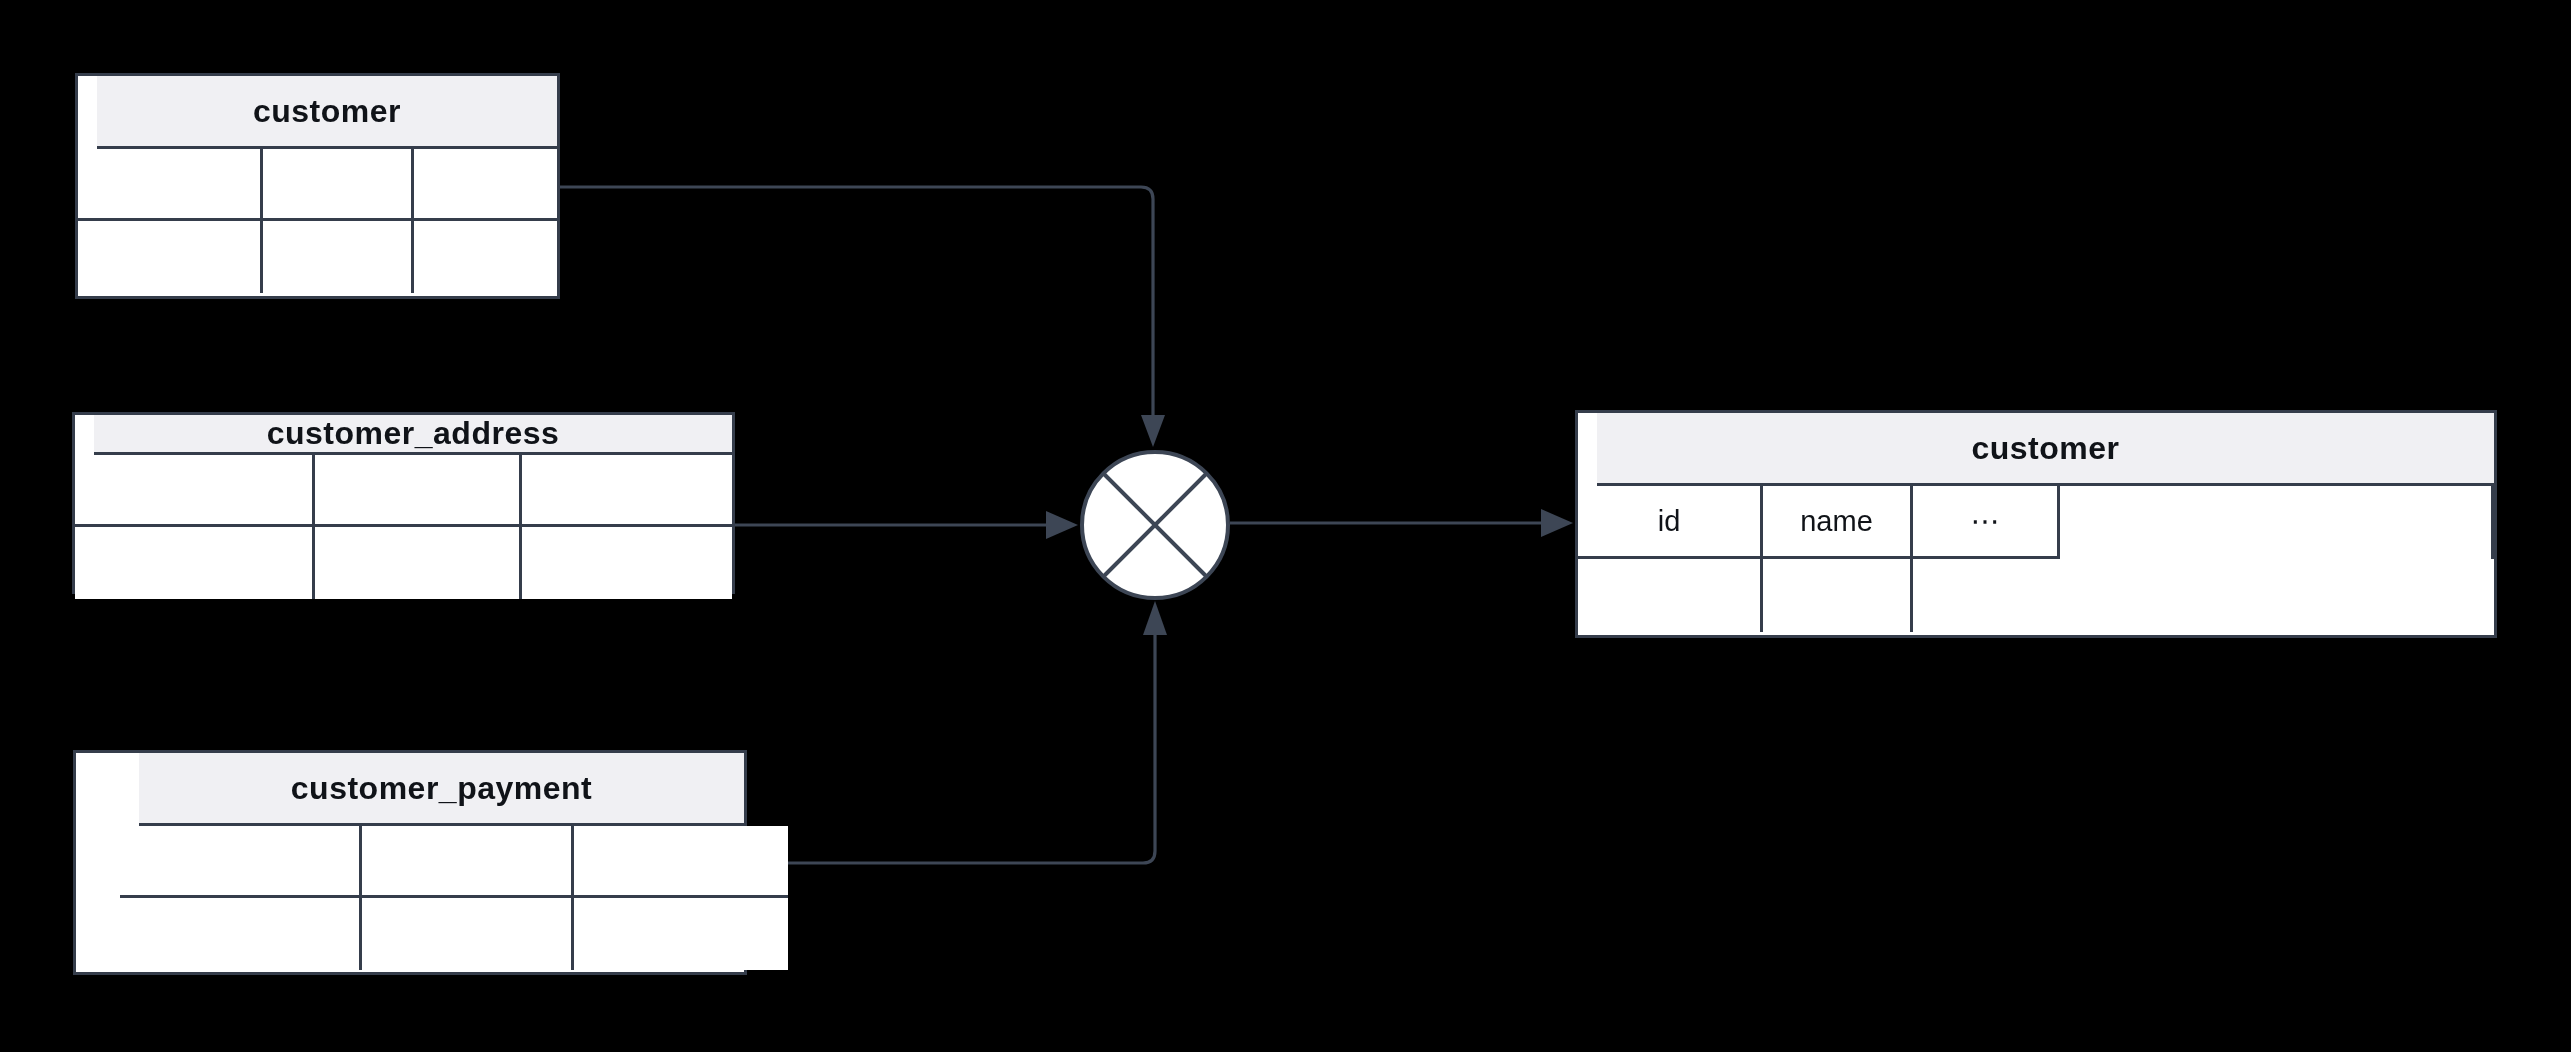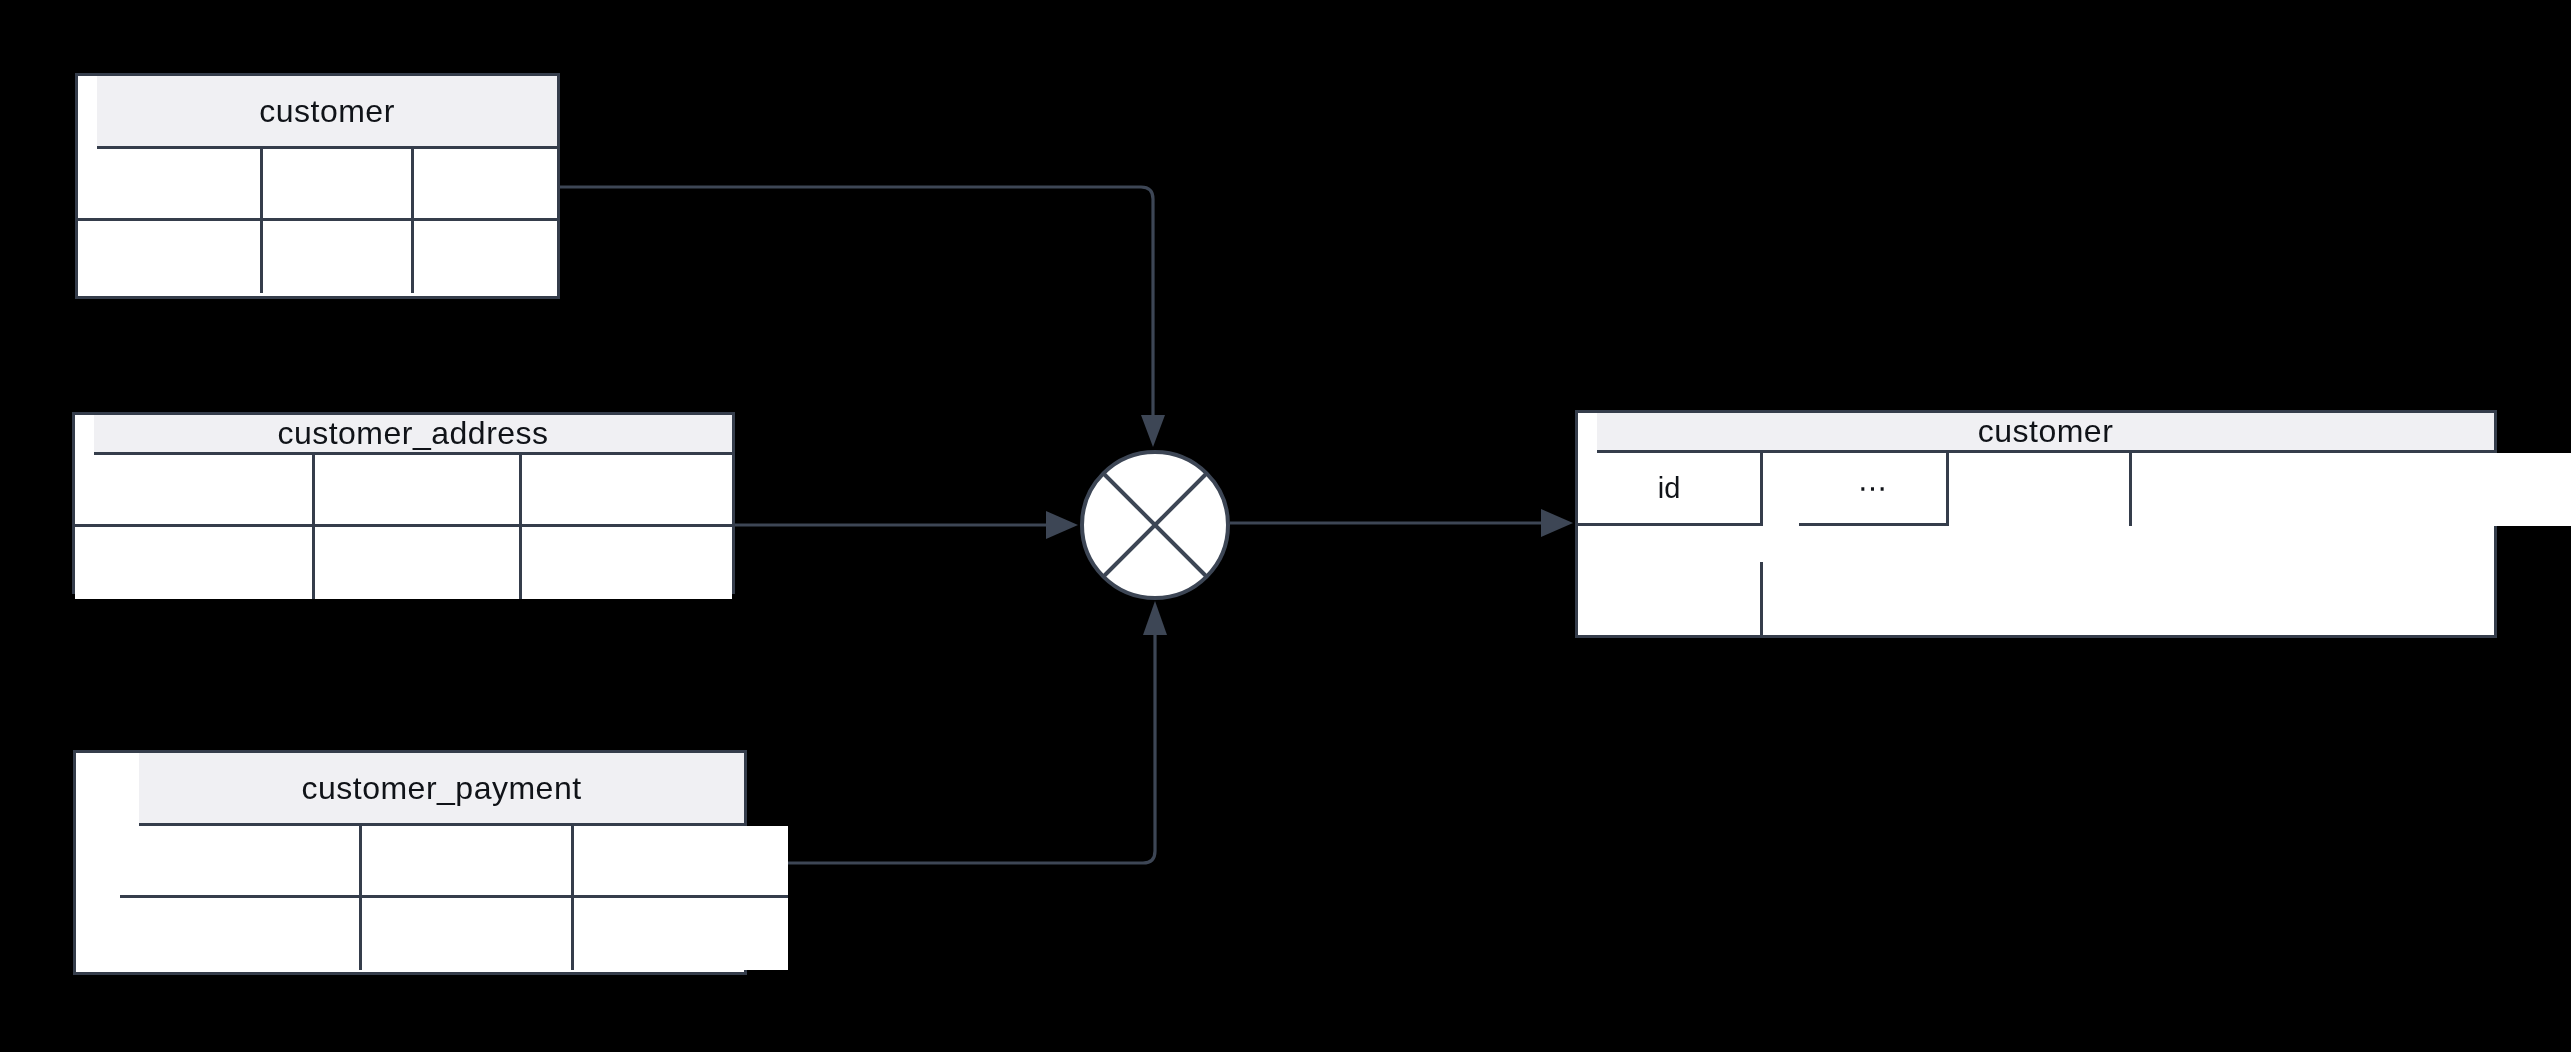--- a/index.html
+++ b/index.html
@@ -32,21 +32,21 @@
     border: 3px solid var(--table-border, #353d4b);
     display: flex;
     flex-direction: column;
   }
   .tbl-title {
     height: 73px;
     border-bottom: 3px solid var(--table-border, #353d4b);
     background: var(--header-fill, #f0f0f3);
     color: var(--text, #101318);
     font-size: 32px;
-    font-weight: 400;
+    font-weight: 700;
     letter-spacing: 0.5px;
     display: flex;
     align-items: center;
     justify-content: center;
     margin-left: 19px;
   }
   .tbl-grid { display: grid; grid-auto-rows: 72px; }
   .cell {
     background: var(--cell-fill, #fff);
     border-right: 3px solid var(--table-border, #353d4b);
@@ -63,21 +63,21 @@
   #t-source1 { left: 75px;  top: 73px;  width: 485px; height: 226px; }
   #t-source1 .tbl-grid { grid-template-columns: 185px 151px 143px; }
 
   #t-source2 { left: 72px;  top: 412px; width: 663px; height: 182px; }
   #t-source2 .tbl-grid { grid-template-columns: 240px 207px 210px; }
 
   #t-source3 { left: 73px;  top: 750px; width: 674px; height: 225px; padding-left: 44px; }
   #t-source3 .tbl-grid { grid-template-columns: 242px 212px 214px; }
 
   #t-target  { left: 1575px; top: 410px; width: 922px; height: 228px; }
-  #t-target .tbl-grid { grid-auto-rows: 73px; grid-template-columns: 185px 150px 147px 434px; gap: 36px; }
+  #t-target .tbl-grid { grid-auto-rows: 73px; grid-template-columns: 185px 150px 147px 434px; }
 
   .join-node {
     position: absolute;
     left: 1080px; top: 450px;
     width: 150px; height: 150px;
     border-radius: 50%;
     background: var(--node-fill, #fff);
     border: 4px solid var(--line, #3d4655);
   }
   .join-node svg { position: absolute; left: -4px; top: -4px; width: 150px; height: 150px; }
@@ -143,20 +143,21 @@
     <svg viewBox="0 0 150 150">
       <line x1="23" y1="23" x2="127" y2="127"></line>
       <line x1="127" y1="23" x2="23" y2="127"></line>
     </svg>
   </div>
 
   <div class="tbl" id="t-target">
     <div class="tbl-title">customer</div>
     <div class="tbl-grid">
       <div class="cell row-divide">id</div>
+      <div class="cell row-divide">name</div>
       <div class="cell row-divide">⋯</div>
       <div class="cell"></div>
       <div class="cell"></div>
       <div class="cell"></div>
       <div class="cell last-col"></div>
     </div>
   </div>
 
 </div>
 

